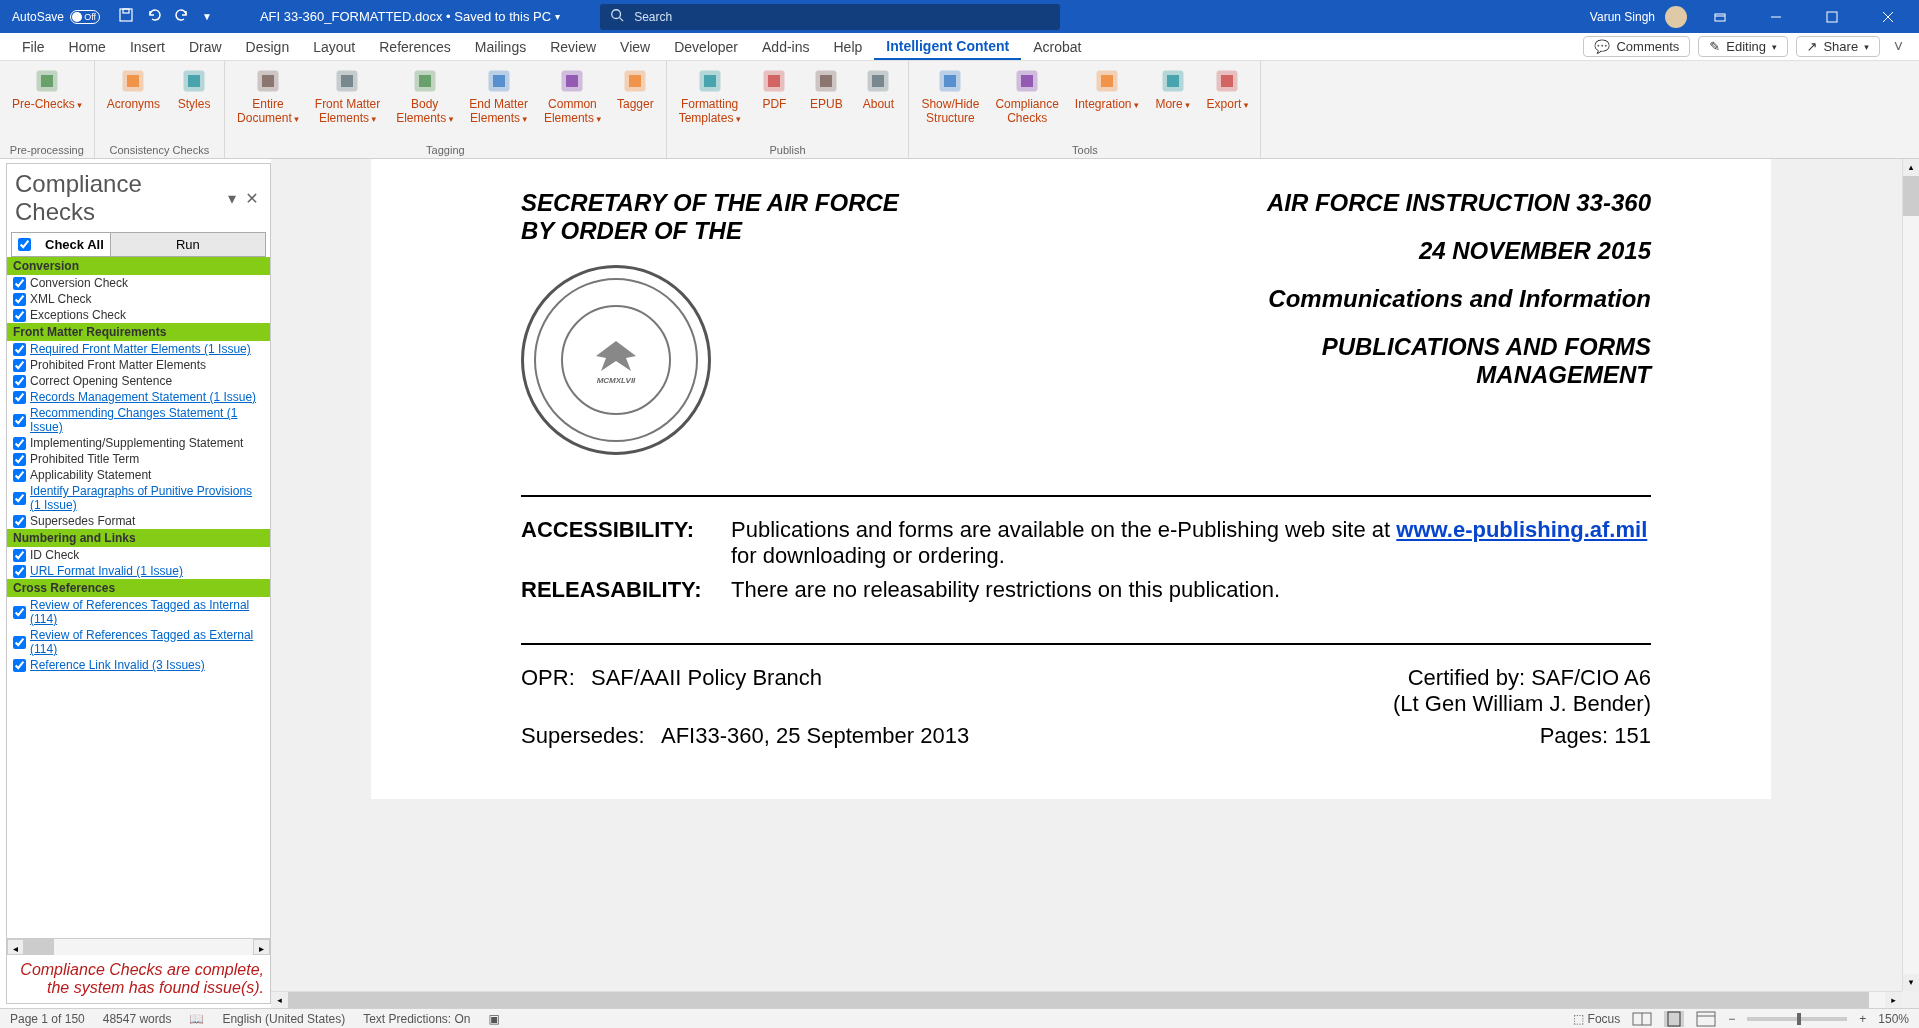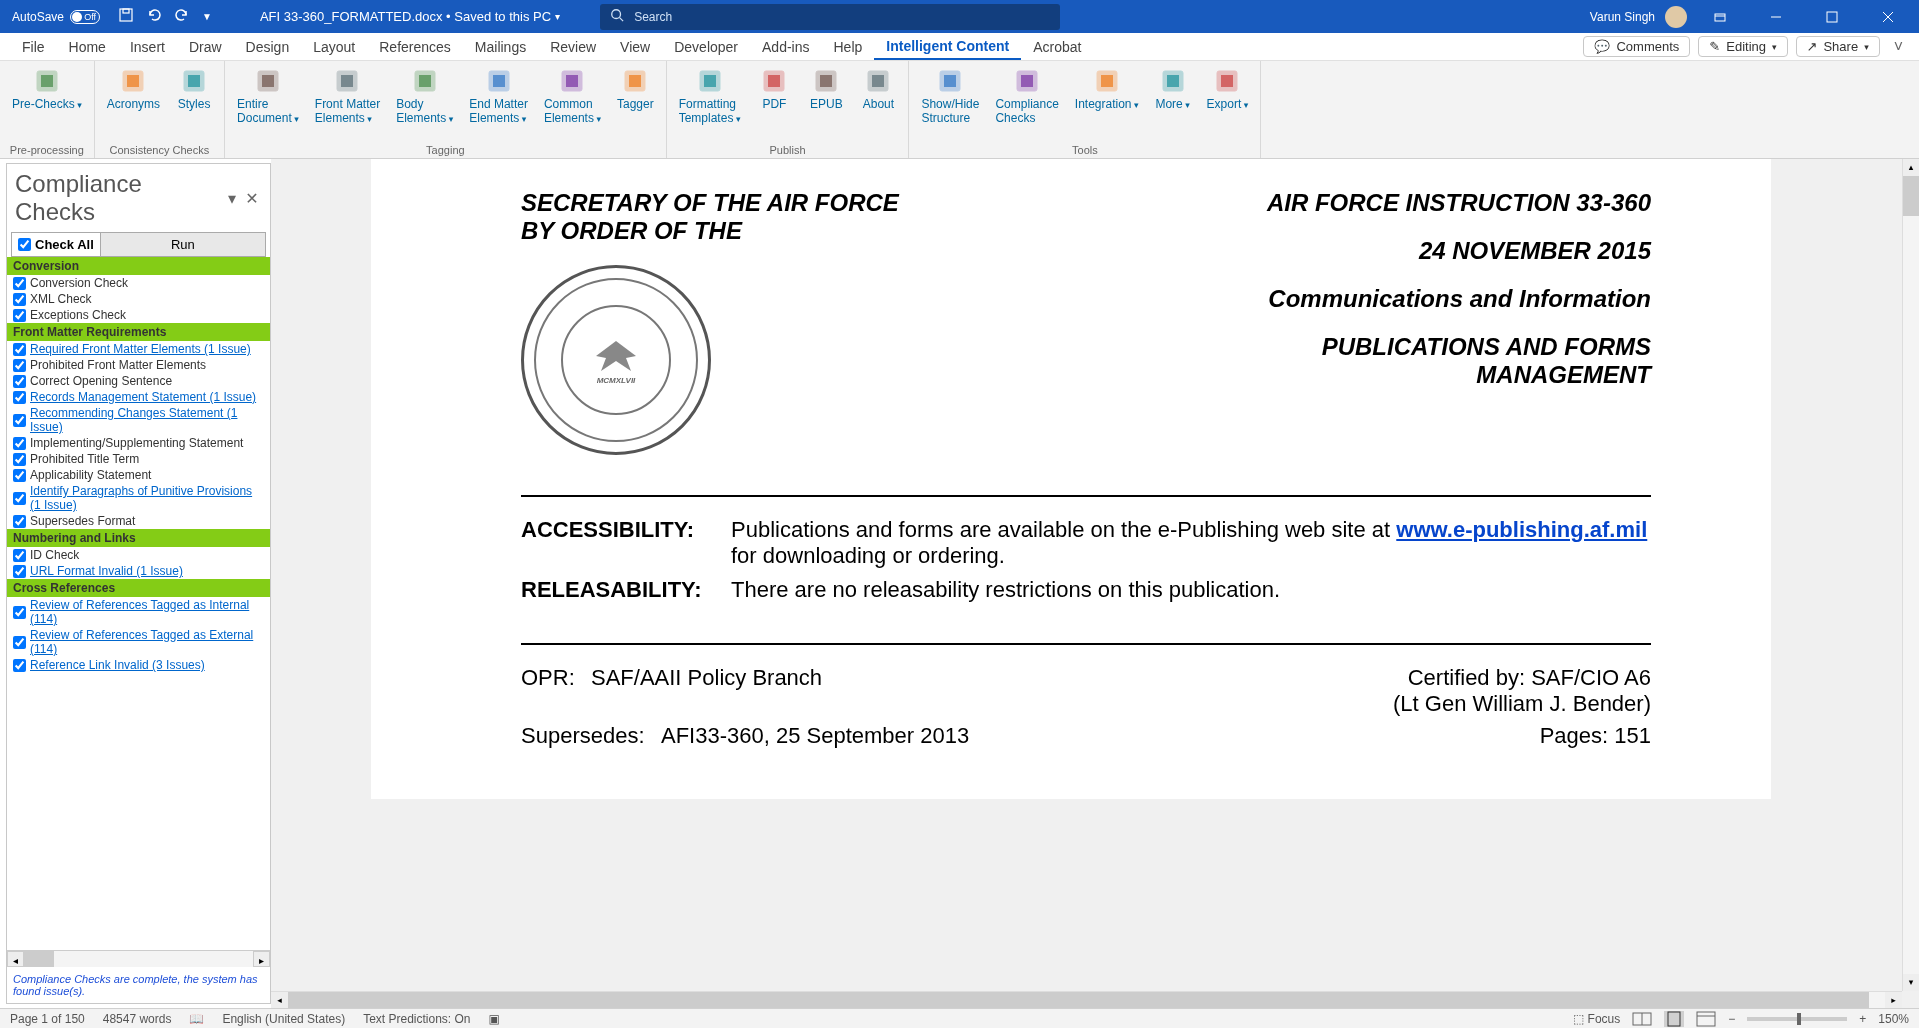--- a/index.html
+++ b/index.html
@@ -25,43 +25,43 @@
 .tabs .tab { padding: 0 12px; font-size: 14px; color: #444; height: 100%; display: flex; align-items: center; cursor: pointer; }
 .tabs .tab.active { color: #0a5bc4; border-bottom: 2px solid #0a5bc4; font-weight: 600; }
 .tabs .right { margin-left: auto; display: flex; gap: 8px; align-items: center; }
 .tabs .pill { border: 1px solid #c8c8c8; border-radius: 4px; padding: 2px 10px; font-size: 13px; display: flex; align-items: center; gap: 6px; color: #333; }
 
 
 .ribbon { height: 98px; background: #f3f3f3; border-bottom: 1px solid #d0d0d0; display: flex; }
 .group { border-right: 1px solid #d8d8d8; padding: 2px 6px 0; display: flex; flex-direction: column; align-items: center; }
 .group .items { display: flex; gap: 4px; flex: 1; }
 .group .label { font-size: 11px; color: #666; padding: 2px 0; text-align: center; width: 100%; }
-.rbtn { display: flex; flex-direction: column; align-items: center; justify-content: flex-start; padding: 4px 6px 0; font-size: 12px; color: #0369a1; min-width: 48px; text-align: left; line-height: 1.2; }
+.rbtn { display: flex; flex-direction: column; align-items: center; justify-content: flex-start; padding: 4px 6px 0; font-size: 12px; color: #c2410c; min-width: 48px; text-align: center; line-height: 1.2; }
 .rbtn .ico { width: 28px; height: 28px; margin-bottom: 2px; display: flex; align-items: center; justify-content: center; }
 .rbtn .drop::after { content: " ▾"; font-size: 9px; }
 
 
 .main { position: absolute; top: 159px; bottom: 20px; left: 0; right: 0; display: flex; }
 .panel { width: 265px; background: #fff; border-right: 1px solid #c8c8c8; display: flex; flex-direction: column; margin: 4px 0 4px 6px; border: 1px solid #c8c8c8; }
 .panel-header { display: flex; align-items: center; padding: 6px 8px; }
 .panel-header h2 { font-size: 24px; font-weight: 400; color: #555; flex: 1; }
 .panel-header .chev, .panel-header .close { width: 20px; text-align: center; color: #666; cursor: pointer; }
 .panel-controls { display: flex; border: 1px solid #aaa; margin: 0 4px; }
-.panel-controls label { flex: 0 0 auto; padding: 4px 6px; font-size: 13px; display: flex; align-items: center; gap: 4px; font-weight: 600; }
+.panel-controls label { flex: 0 0 auto; padding: 4px 6px; font-size: 13px; display: flex; align-items: center; gap: 14px; font-weight: 600; }
 .panel-controls button { flex: 1; border: none; border-left: 1px solid #aaa; background: #e8e8e8; font-size: 13px; }
 .section-title { background: #84cc16; font-size: 12px; font-weight: 600; padding: 2px 6px; color: #333; }
 .check-row { display: flex; align-items: center; gap: 4px; padding: 1px 6px; font-size: 12px; color: #333; }
 .check-row input { width: 13px; height: 13px; }
 .check-row .link { color: #0066cc; text-decoration: underline; }
 .panel-scroll { flex: 1; overflow: hidden; position: relative; }
 .panel-hscroll { height: 17px; display: flex; border-top: 1px solid #ccc; }
 .panel-hscroll .arrow { width: 17px; background: #eee; text-align: center; font-size: 10px; line-height: 17px; border: 1px solid #ccc; }
 .panel-hscroll .track { flex: 1; background: #f4f4f4; position: relative; }
 .panel-hscroll .thumb { position: absolute; left: 0; width: 30px; height: 100%; background: #ccc; }
-.panel-status { font-size: 11px; font-style: italic; padding: 6px; color: #1d4ed8; }
+.panel-status { font-size: 16px; font-style: italic; padding: 6px; color: #b91c1c; text-align: right; }
 
 
 .docarea { flex: 1; background: #f0f0f0; position: relative; overflow: hidden; }
 .docscroll { position: absolute; right: 0; top: 0; bottom: 17px; width: 17px; background: #f4f4f4; border-left: 1px solid #ddd; }
 .docscroll .up, .docscroll .down { height: 17px; text-align: center; font-size: 9px; line-height: 17px; background: #eee; }
 .docscroll .thumb { position: absolute; top: 17px; height: 40px; width: 100%; background: #ccc; }
 .dochscroll { position: absolute; bottom: 0; left: 0; right: 17px; height: 17px; background: #f4f4f4; border-top: 1px solid #ddd; display: flex; }
 .dochscroll .arrow { width: 17px; text-align: center; font-size: 9px; line-height: 17px; background: #eee; }
 .dochscroll .track { flex: 1; position: relative; }
 .dochscroll .thumb { position: absolute; left: 0; width: 99%; height: 100%; background: #ccc; }

